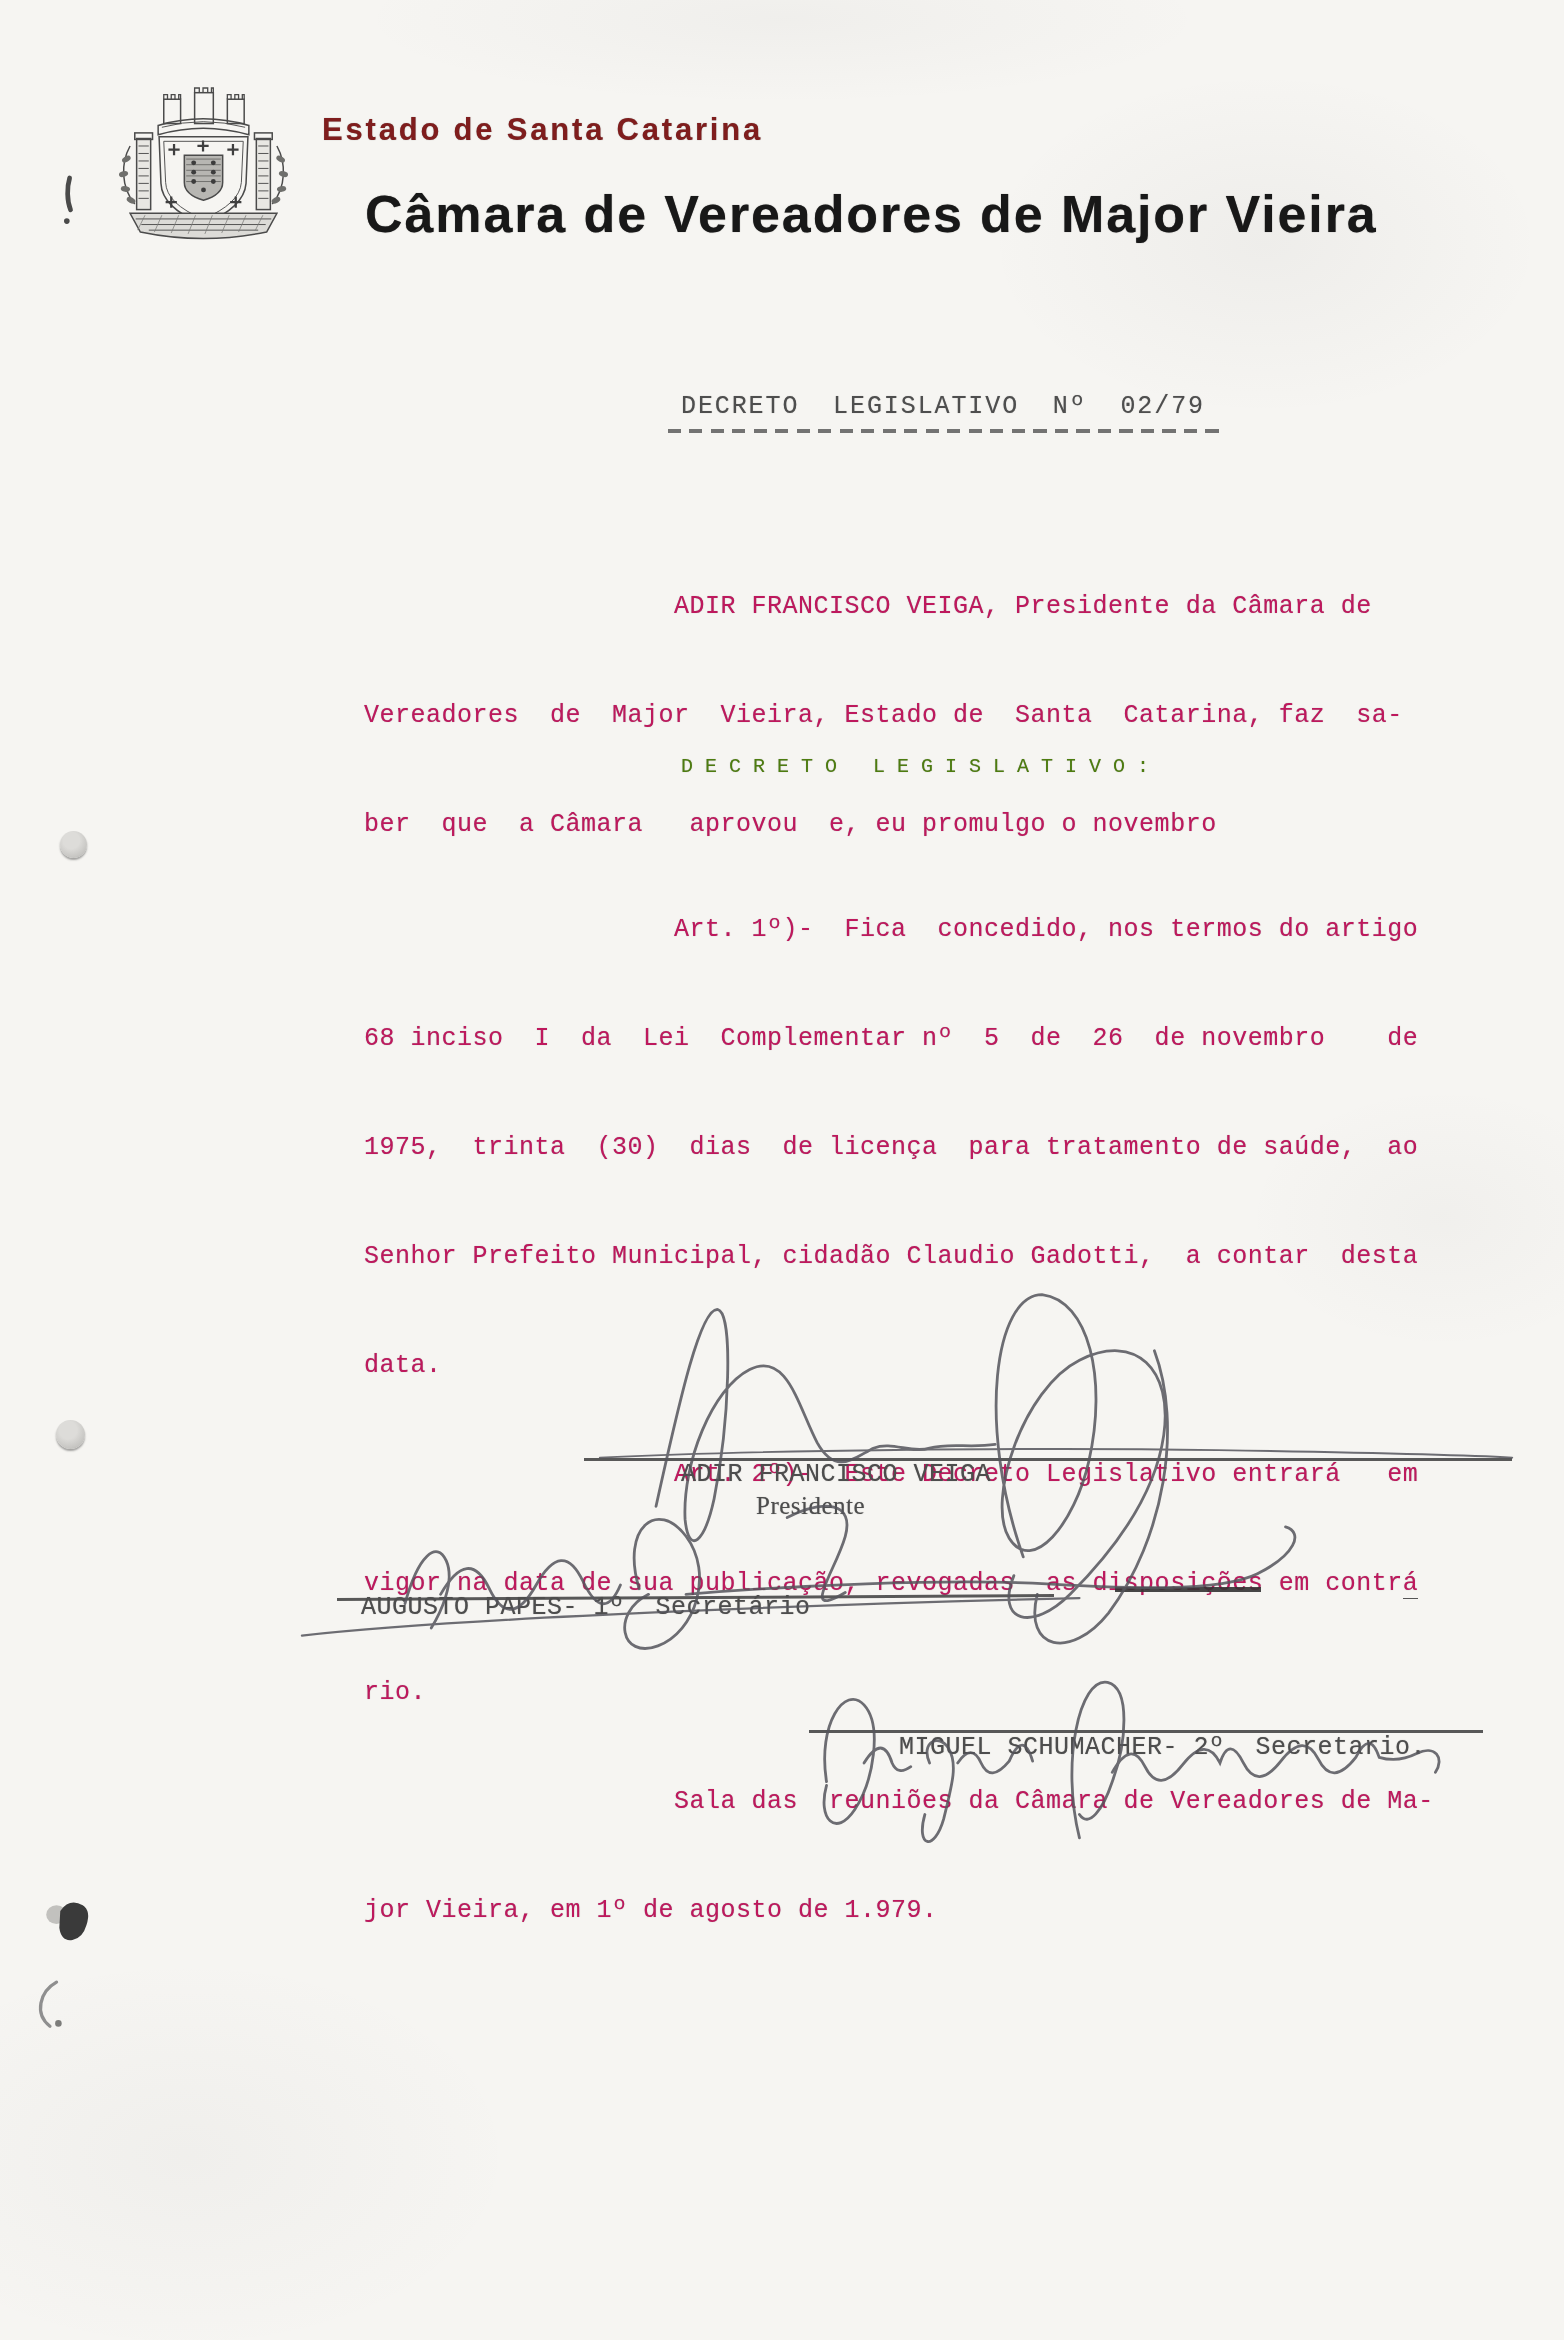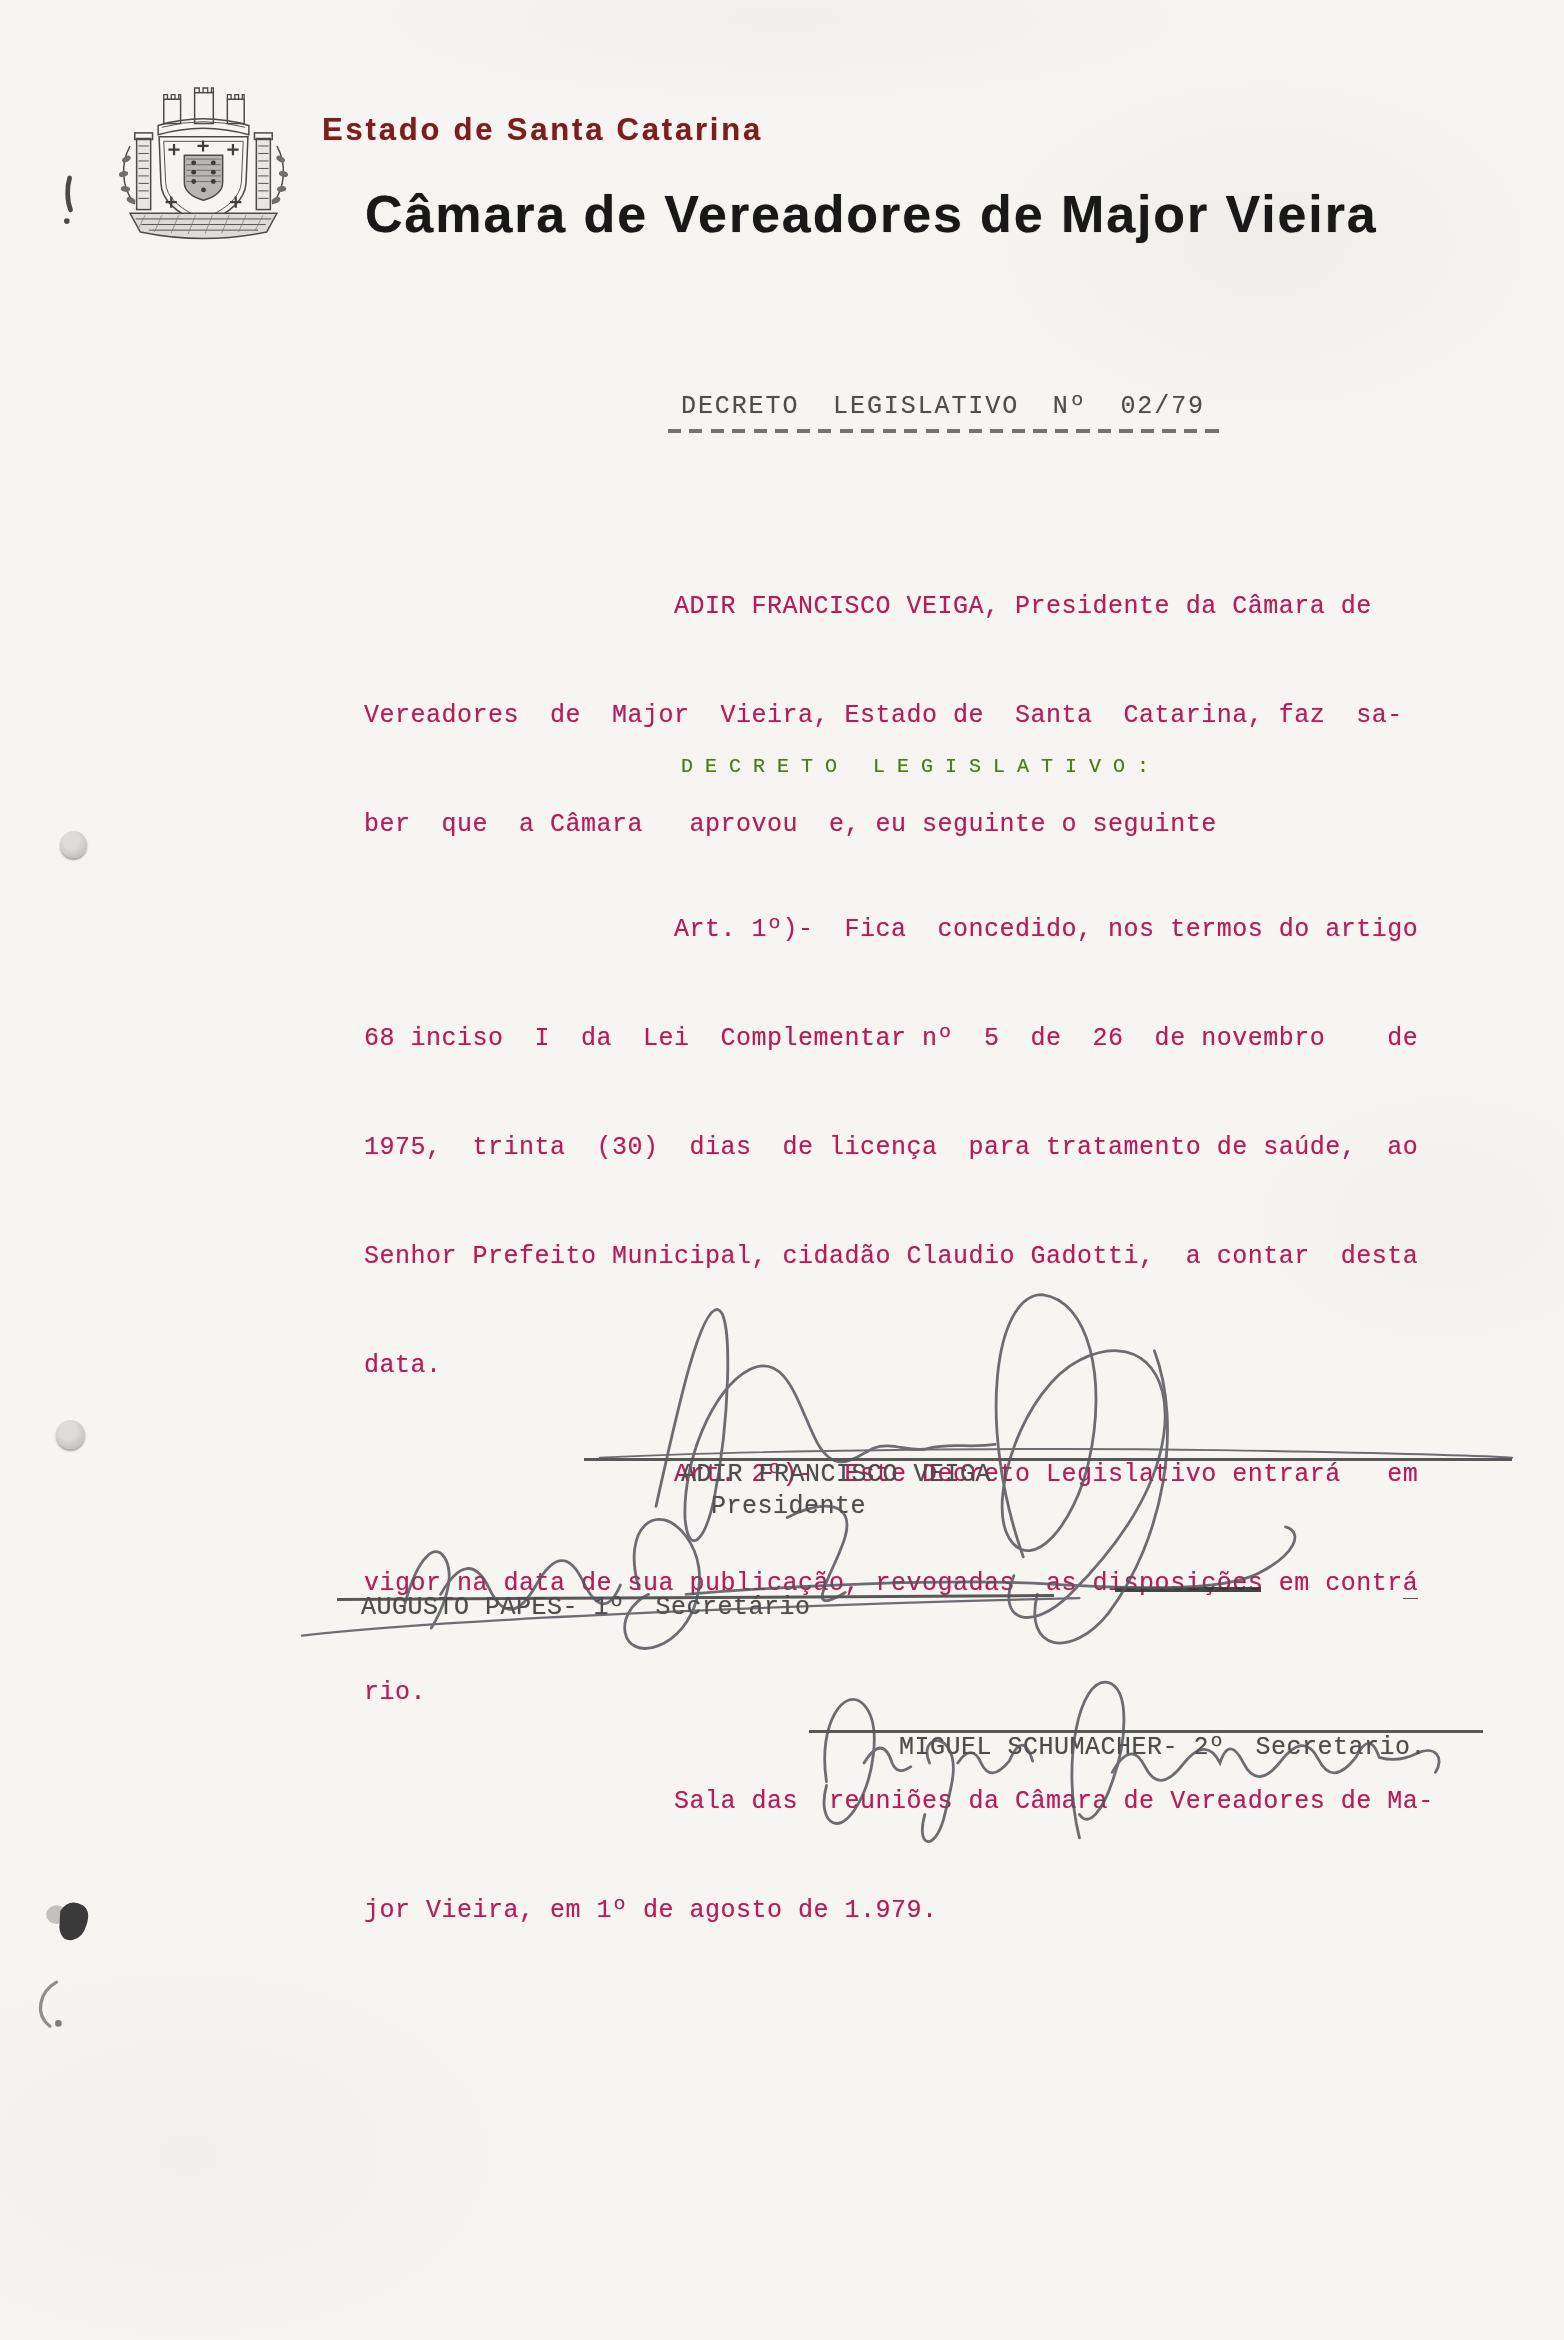--- a/index.html
+++ b/index.html
@@ -54,21 +54,21 @@
   .rule1{left:584px;top:1458px;width:928px;height:2.8px;}
   .rule2{left:337px;top:1596px;width:717px;height:2.8px;transform:rotate(-.3deg);}
   .rule2b{left:1115px;top:1587px;width:146px;height:4.7px;background:#333;}
   .rule3{left:809px;top:1730px;width:674px;height:2.8px;}
   .sig-text{
     font-family:"Liberation Mono","DejaVu Sans Mono",monospace;
     font-size:25px;letter-spacing:0.5px;color:#4d4d4d;white-space:pre;
     text-shadow:0 0 0.9px rgba(70,70,70,.5);
   }
   .sig1-name{left:681px;top:1460px;}
-  .sig1-role{left:711px;top:1492px;}
+  .sig1-role{left:756px;top:1492px;font-family:Liberation Serif, serif;}
   .sig2-line{left:361px;top:1593px;}
   .sig3-line{left:899px;top:1733px;}
   .ink{position:absolute;left:0;top:0;pointer-events:none;}
   
   .punch{
     border-radius:50%;
     background:radial-gradient(circle at 42% 35%, #dddcd9 0 35%, #c7c6c3 70%, #a7a6a3 100%);
     box-shadow:0 1.9px 1.9px rgba(60,60,60,.45);
   }
   .punch1{left:60px;top:831px;width:27px;height:27px;}
@@ -143,21 +143,21 @@
 
 <div class="abs state-line">Estado de Santa Catarina</div>
 <div class="abs org-line">Câmara de Vereadores de Major Vieira</div>
 
 <div class="abs tw tline doc-number">DECRETO  LEGISLATIVO  Nº  02/79</div>
 <div class="abs dash-rule"></div>
 
 <div class="abs tw tblock preamble">
   <div class="tline">                    ADIR FRANCISCO VEIGA, Presidente da Câmara de</div>
   <div class="tline">Vereadores  de  Major  Vieira, Estado de  Santa  Catarina, faz  sa-</div>
-  <div class="tline">ber  que  a Câmara   aprovou  e, eu seguinte o seguinte</div>
+  <div class="tline">ber  que  a Câmara   aprovou  e, eu promulgo o novembro</div>
 </div>
 
 <div class="abs tw tline heading2">D E C R E T O   L E G I S L A T I V O :</div>
 
 <div class="abs tw tblock bodyblock">
   <div class="tline">                    Art. 1º)-  Fica  concedido, nos termos do artigo</div>
   <div class="tline">68 inciso  I  da  Lei  Complementar nº  5  de  26  de novembro    de</div>
   <div class="tline">1975,  trinta  (30)  dias  de licença  para tratamento de saúde,  ao</div>
   <div class="tline">Senhor Prefeito Municipal, cidadão Claudio Gadotti,  a contar  desta</div>
   <div class="tline">data.</div>

